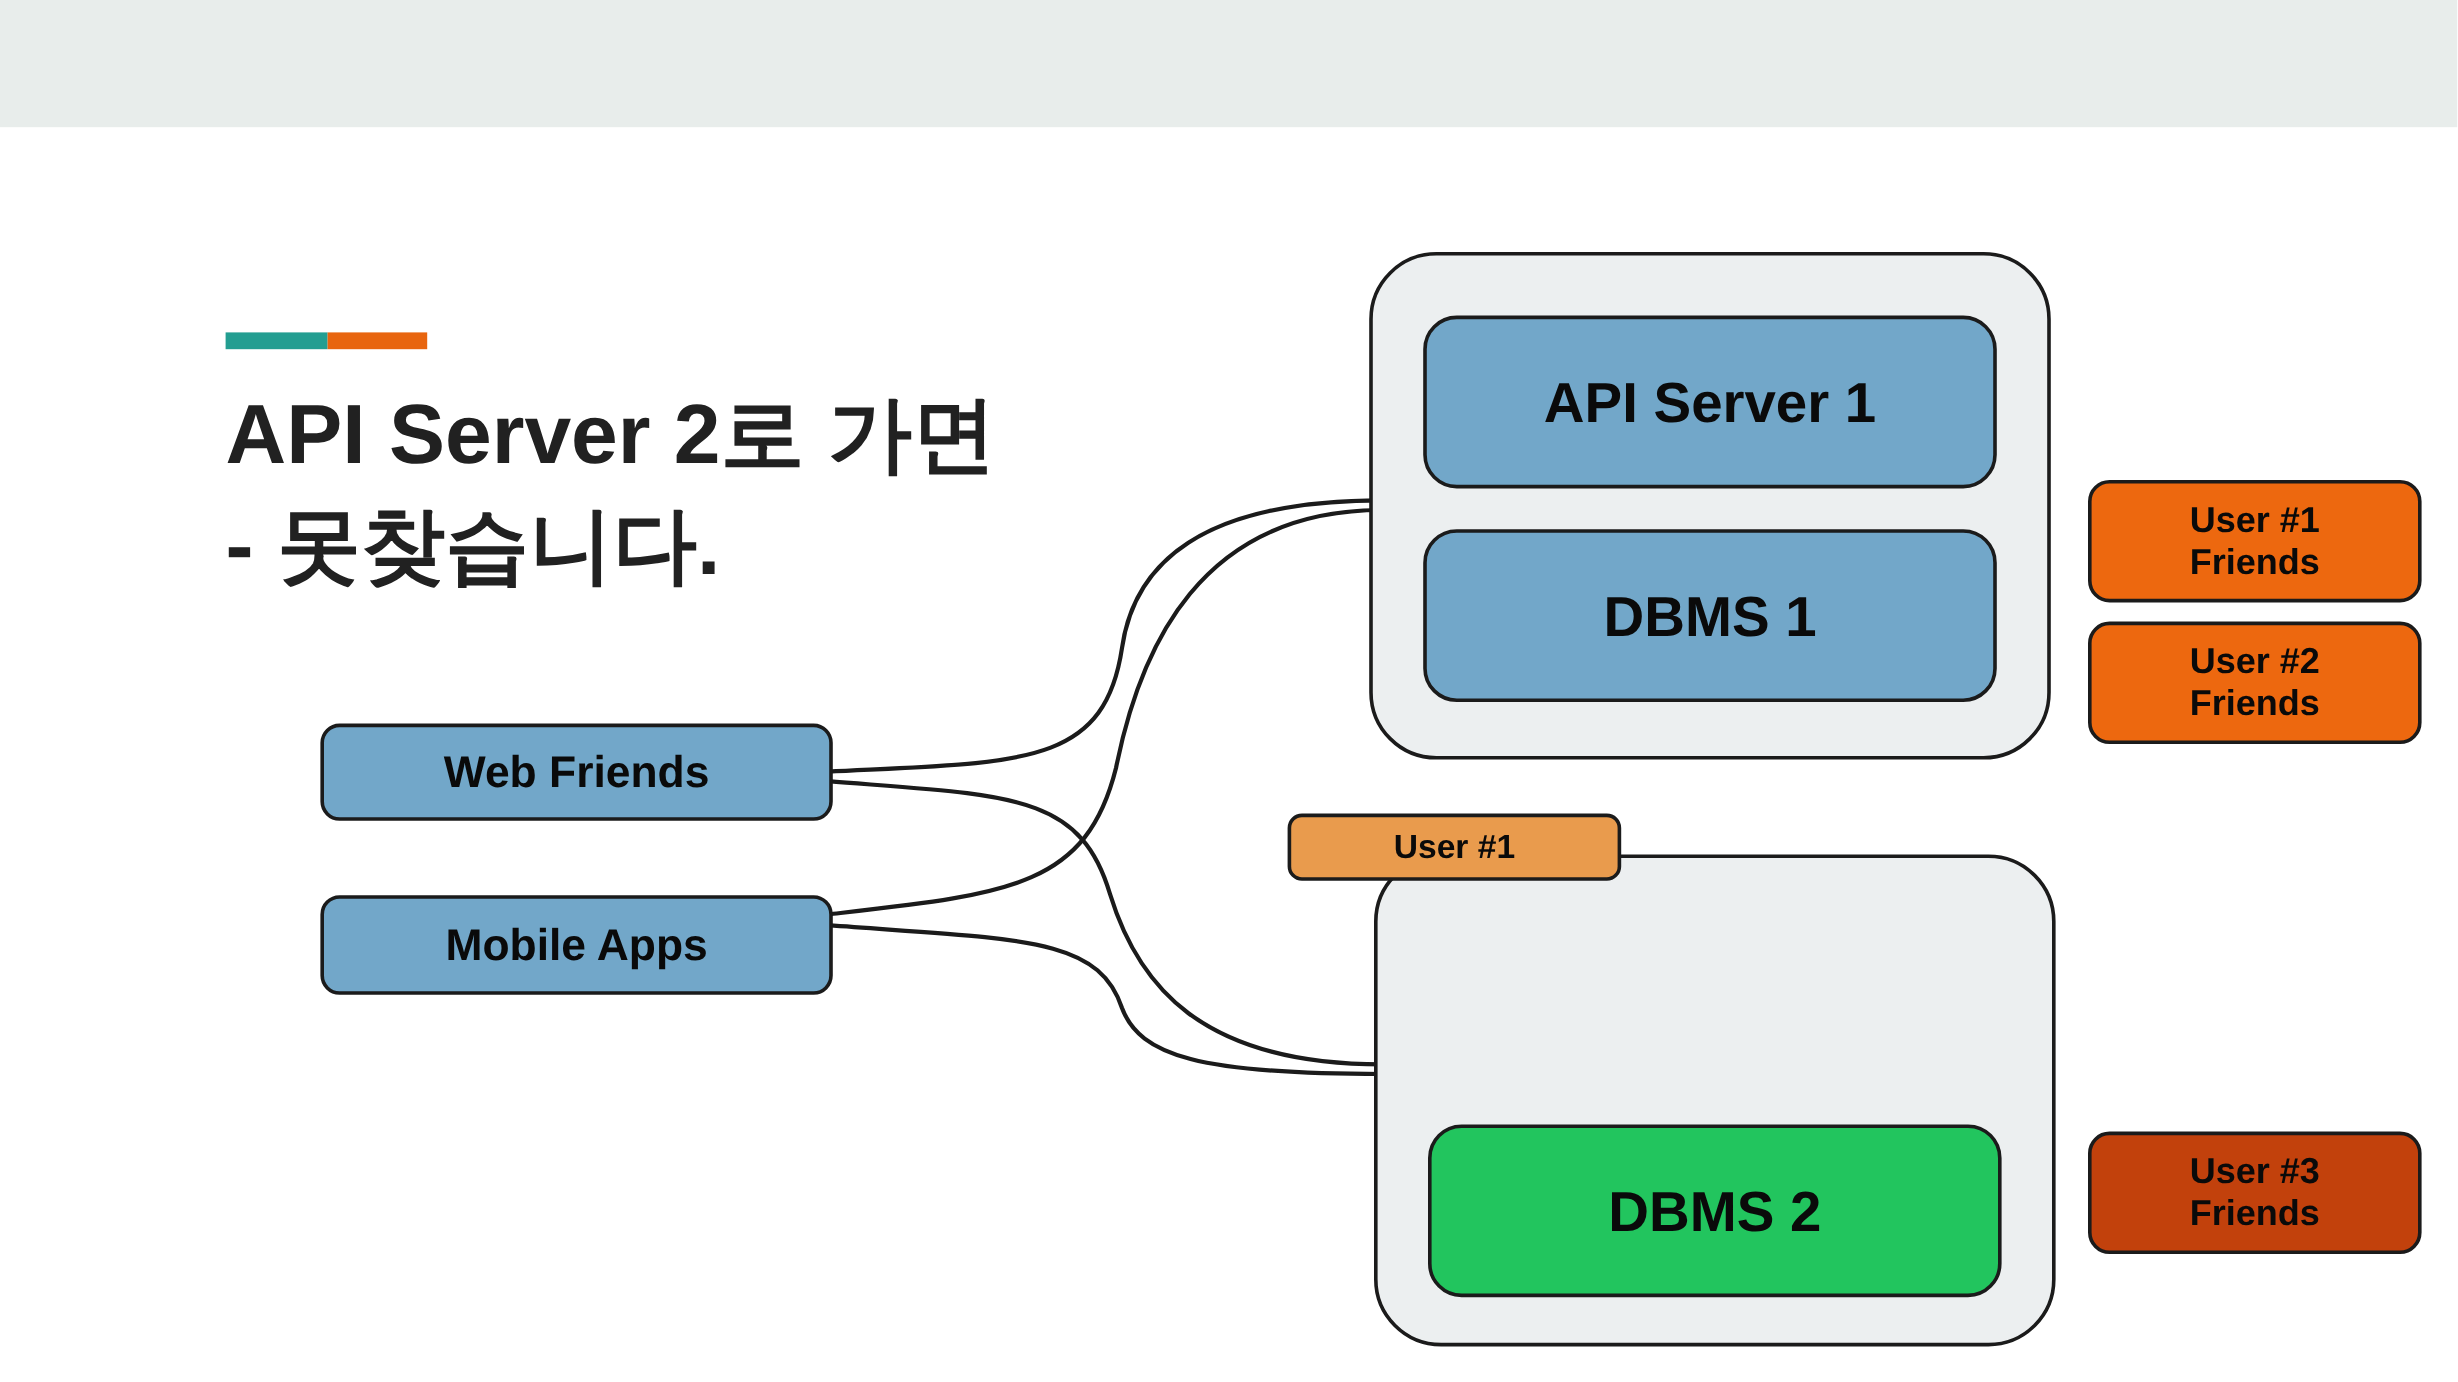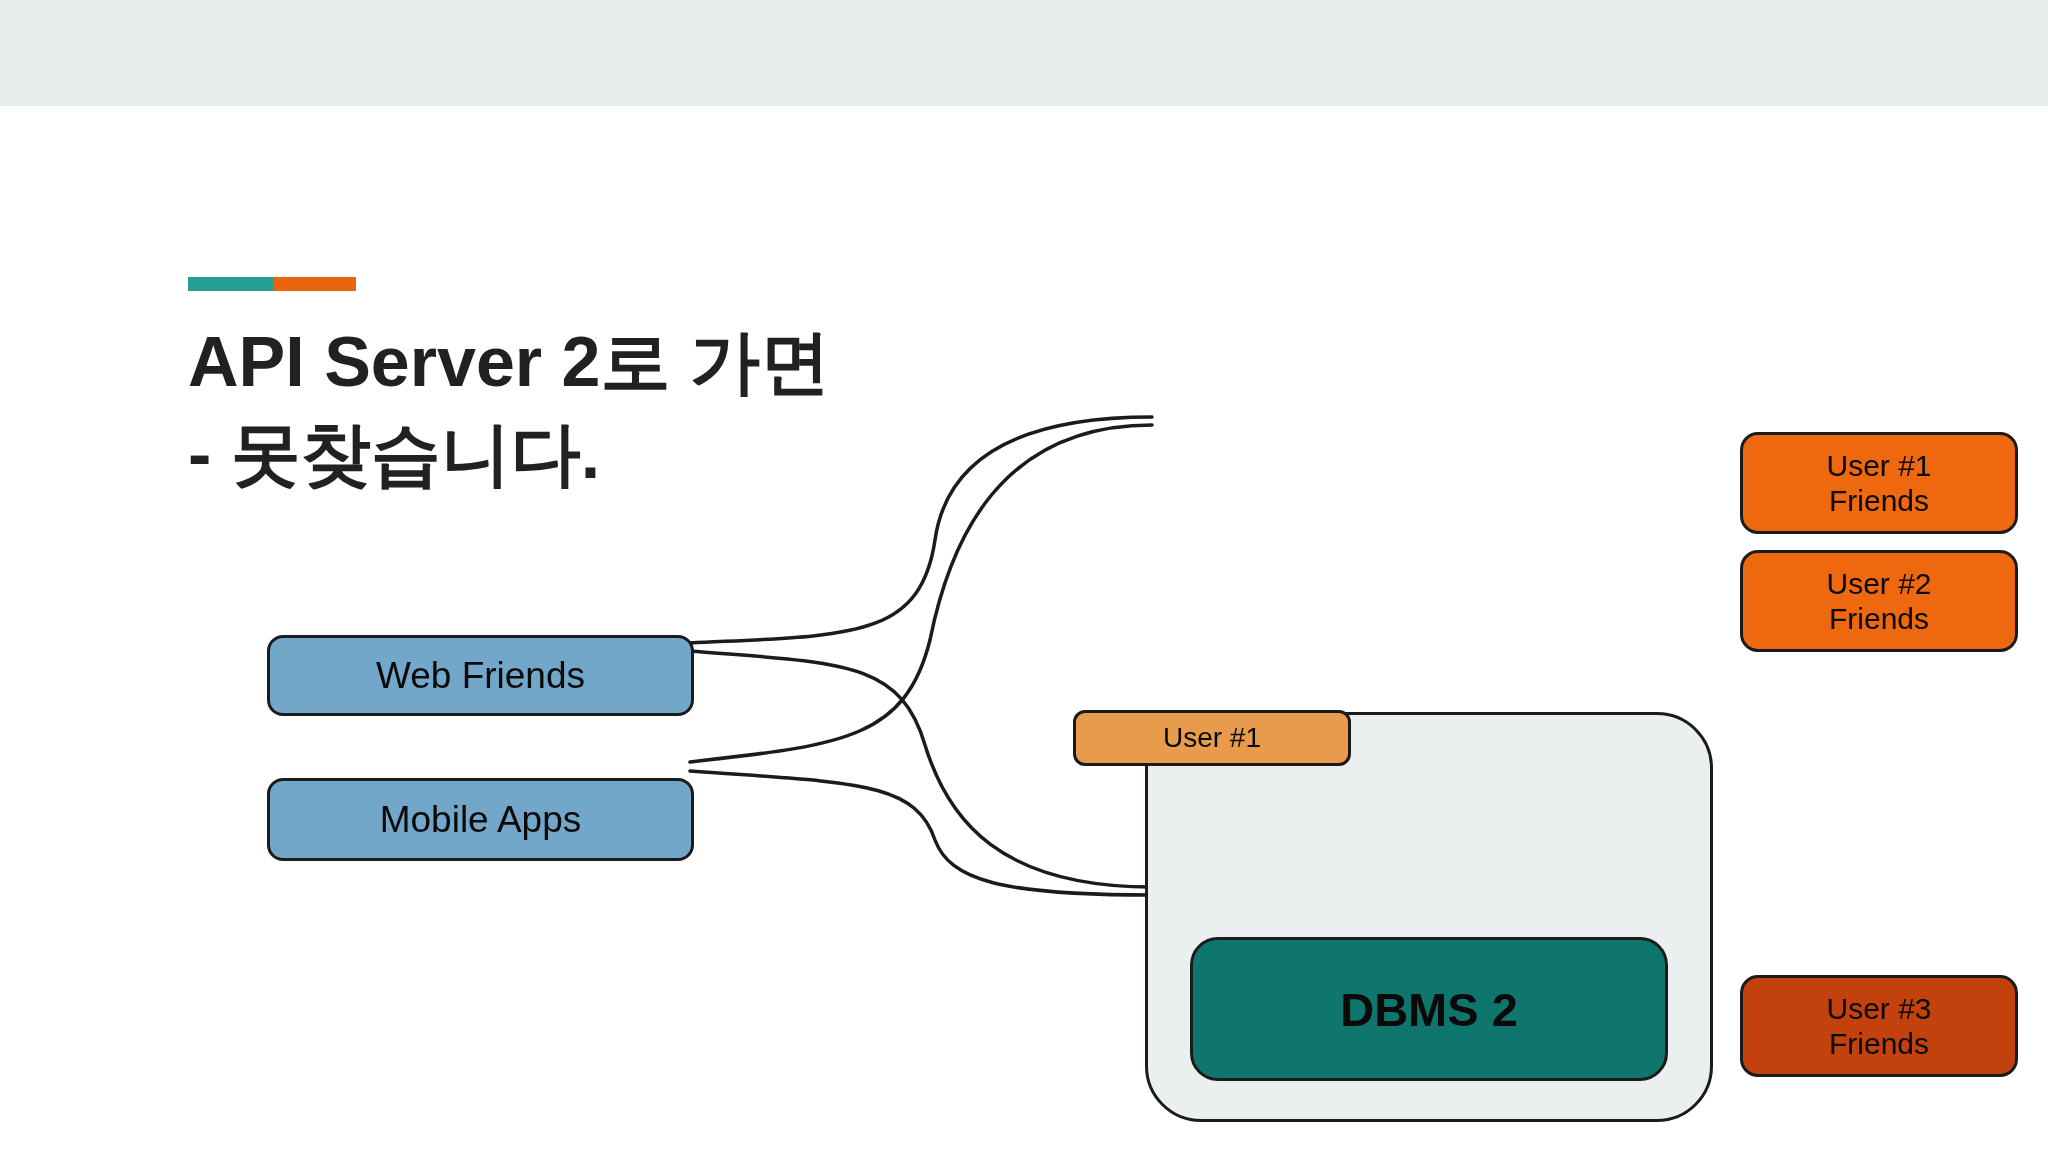--- a/index.html
+++ b/index.html
@@ -41,23 +41,22 @@
   }
   .node {
     position: absolute;
     box-sizing: border-box;
     border: 3.5px solid #1b1b1b;
     display: flex;
     align-items: center;
     justify-content: center;
     text-align: center;
     color: #0a0a0a;
-    font-weight: normal;
+    font-weight: bold;
     z-index: 2;
-    margin-top: 32px;
   }
   .client-box {
     left: 267px;
     width: 427px;
     border-radius: 16px;
     font-size: 37px;
   }
   .web-browser { top: 603px; height: 81px; }
   .mobile-apps { top: 746px; height: 83px; }
   .cluster {
@@ -133,23 +132,31 @@
     <path d="M 690 771 C 850 783, 915 780, 935 840 C 950 880, 1000 895, 1152 895" stroke="#1b1b1b" stroke-width="3.5" stroke-linecap="round"></path>
   </svg>
 
   <div class="node client-box web-browser" style="background: rgb(114, 167, 201);">
     <span>Web Friends</span>
   </div>
   <div class="node client-box mobile-apps" style="background: rgb(114, 167, 201);">
     <span>Mobile Apps</span>
   </div>
 
+  <div class="cluster cluster-1" style="background: rgb(236, 239, 240);">
+    <div class="inner-box inner-top" style="background: rgb(114, 167, 201);">
+      <span>API Server 1</span>
+    </div>
+    <div class="inner-box inner-bottom" style="background: rgb(114, 167, 201);">
+      <span>DBMS 1</span>
+    </div>
+  </div>
 
   <div class="cluster cluster-2" style="background: rgb(236, 239, 240);">
-    <div class="inner-box inner-bottom" style="top: 222px; background: #0f766e;">
+    <div class="inner-box inner-bottom" style="top: 222px; background: #22c55e;">
       <span>DBMS 2</span>
     </div>
   </div>
 
   <div class="node friend-box friend-1" style="background: rgb(237, 104, 15);">
     <span>User #1</span>
     <span>Friends</span>
   </div>
   <div class="node friend-box friend-2" style="background: rgb(237, 104, 15);">
     <span>User #2</span>

